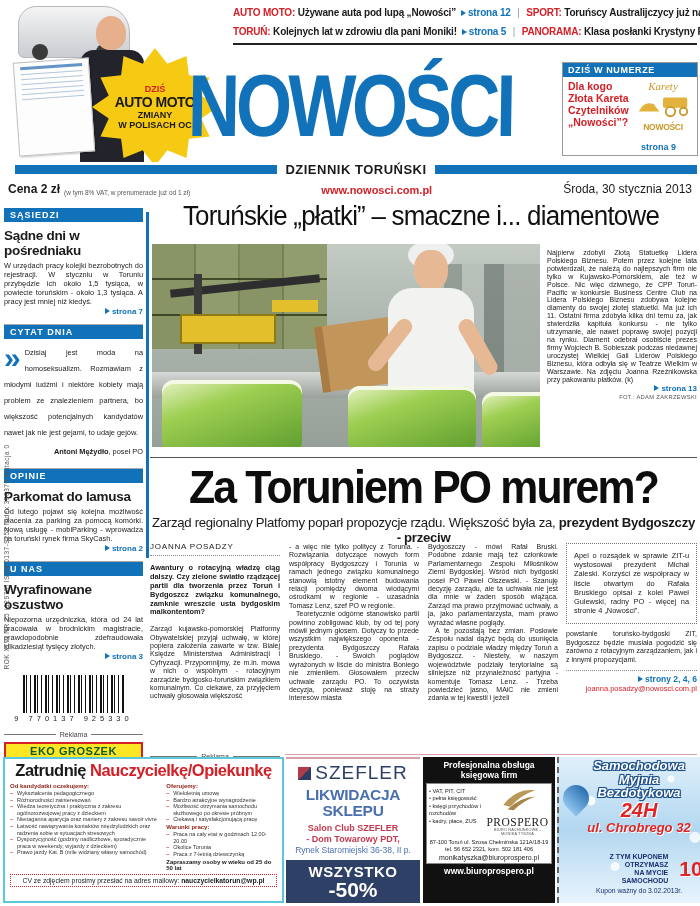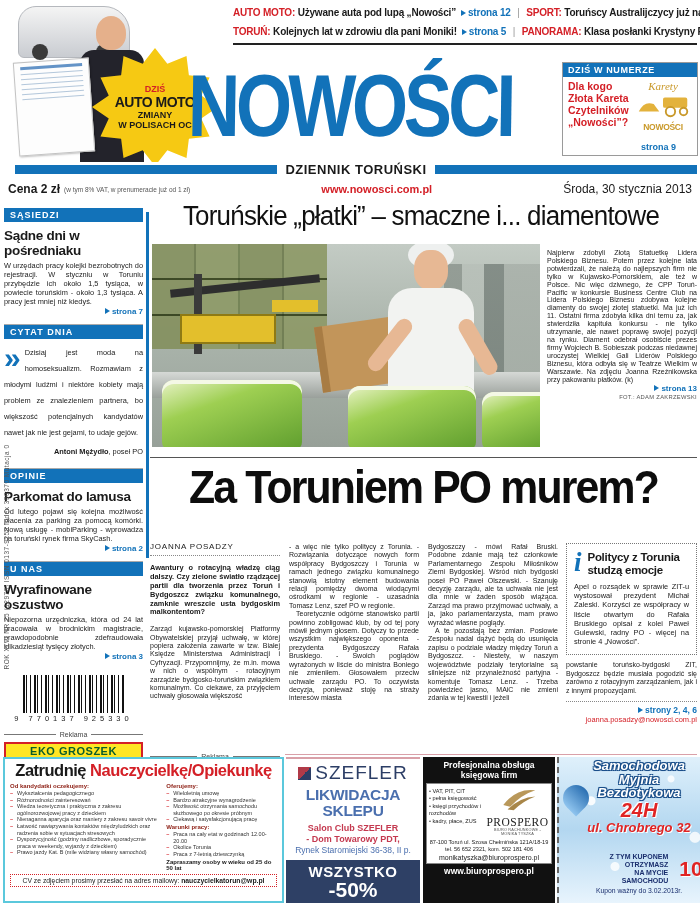--- a/index.html
+++ b/index.html
@@ -41,21 +41,21 @@
   .subtitle{font-size:13px;font-weight:900;letter-spacing:.5px;white-space:nowrap;}
   .today{position:absolute;left:562px;top:62px;width:134px;height:92px;border:1px solid #9a9a9a;background:#fff;}
   .today-hd{background:#1272b9;color:#fff;font-size:9px;font-weight:900;letter-spacing:.6px;padding:2px 5px;}
   .today-body{display:flex;padding:3px 4px 0 5px;}
   .today-teaser{color:#d42027;font-weight:900;font-size:10.5px;line-height:12px;width:66px;}
   .today-art{width:58px;text-align:center;}
   .karety-word{font-family:"Liberation Serif",serif;font-style:italic;color:#c9992a;font-size:11px;}
   .karety-brand{color:#c9992a;font-weight:900;font-size:8.5px;letter-spacing:-0.3px;}
   .today-page{position:absolute;right:21px;bottom:3px;color:#1272b9;font-weight:bold;font-size:9px;}
   
-  .price-row{position:absolute;left:8px;top:182px;width:684px;display:flex;align-items:center;}
+  .price-row{position:absolute;left:8px;top:182px;width:684px;display:flex;align-items:flex-end;}
   .price{font-size:12px;font-weight:bold;}
   .price-note{font-size:6.5px;color:#555;margin-left:4px;}
   .site{flex:1;text-align:center;color:#d42027;font-weight:900;font-size:11px;}
   .date{font-size:12px;}
   
   .headline1{position:absolute;left:145px;top:201px;width:552px;text-align:center;font-size:27px;
              font-weight:400;letter-spacing:-0.8px;color:#111;transform:scaleX(.96);}
   .v-rule{position:absolute;left:146px;top:212px;width:3px;height:346px;background:#1272b9;}
   
   .sidebar{position:absolute;left:4px;top:208px;width:139px;}
@@ -350,43 +350,37 @@
 
   <div class="story-col">
     <div>Najpierw zdobyli Złotą Statuetkę Lidera Polskiego Biznesu. Potem przez kolejne lata potwierdzali, że należą do najlepszych firm nie tylko w Kujawsko-Pomorskiem, ale też w Polsce. Nic więc dziwnego, że CPP Toruń-Pacific w konkursie Business Centre Club na Lidera Polskiego Biznesu zdobywa kolejne diamenty do swojej złotej statuetki. Ma już ich 11. Ostatni firma zdobyła kilka dni temu za, jak stwierdziła kapituła konkursu - nie tylko utrzymanie, ale nawet poprawę swojej pozycji na rynku. Diament odebrał osobiście prezes firmy Wojciech B. Sobieszak podczas niedawnej uroczystej Wielkiej Gali Liderów Polskiego Biznesu, która odbyła się w Teatrze Wielkim w Warszawie. Na zdjęciu Joanna Rzeźnikowska przy pakowaniu płatków. (k)</div>
     <div class="story-page"><span class="arr"></span><span>strona 13</span></div>
     <div class="story-credit">FOT.: ADAM ZAKRZEWSKI</div>
   </div>
 
   <div class="mid-rule"></div>
 
   <div class="headline2">Za Toruniem PO murem?</div>
+  <div class="subhead"><span>Zarząd regionalny Platfomy poparł propozycje rządu. Większość była za, </span><b>prezydent Bydgoszczy - przeciw</b></div>
 
   <div class="col c1">
     <div class="byline">JOANNA POSADZY</div>
     <div class="lead">Awantury o rotacyjną władzę ciąg dalszy. Czy zielone światło rządzącej partii dla tworzenia przez Toruń i Bydgoszcz związku komunalnego, zamknie wreszcie usta bydgoskim malkontentom?</div>
     <p>Zarząd kujawsko-pomorskiej Platformy Obywatelskiej przyjął uchwałę, w której popiera założenia zawarte w tzw. Białej Księdze Ministerstwa Administracji i Cyfryzacji. Przypomnijmy, że m.in. mowa w nich o wspólnym - rotacyjnym zarządzie bydgosko-toruńskim związkiem komunalnym. Co ciekawe, za przyjęciem uchwały głosowała większość</p>
   </div>
   <div class="col c2">
     <p>- a więc nie tylko politycy z Torunia. - Rozwiązania dotyczące nowych form współpracy Bydgoszczy i Torunia w ramach jednego związku komunalnego stanowią istotny element budowania relacji pomiędzy dwoma wiodącymi ośrodkami w regionie - uzasadnia Tomasz Lenz, szef PO w regionie.</p>
     <p class="ind">Teoretycznie odgórne stanowisko partii powinno zobligować klub, by od tej pory mówił jednym głosem. Dotyczy to przede wszystkim największego oponenta - prezydenta Bydgoszczy Rafała Bruskiego. - Swoich poglądów wyrażonych w liście do ministra Boniego nie zmieniłem. Głosowałem przeciw uchwale zarządu PO. To oczywista decyzja, ponieważ stoję na straży interesów miasta</p>
   </div>
   <div class="col c3">
     <p>Bydgoszczy - mówi Rafał Bruski. Podobne zdanie mają też członkowie Parlamentarnego Zespołu Miłośników Ziemi Bydgoskiej. Wśród nich bydgoski poseł PO Paweł Olszewski. - Szanuję decyzję zarządu, ale ta uchwała nie jest dla mnie w żaden sposób wiążąca. Zarząd ma prawo przyjmować uchwały, a ja, jako parlamentarzysta, mam prawo wyrażać własne poglądy.</p>
     <p class="ind">A te pozostają bez zmian. Posłowie Zespołu nadal dążyć będą do usunięcia zapisu o podziale władzy między Toruń a Bydgoszcz. - Niestety, w naszym województwie podziały terytorialne są silniejsze niż przynależność partyjna - komentuje Tomasz Lenz. - Trzeba powiedzieć jasno, MAiC nie zmieni zdania w tej kwestii i jeżeli</p>
   </div>
   <div class="col c4">
     <div class="infobox">
-      <div class="ib-head">
-        <span class="info-icon"></span>
-        <div class="ib-title">
-          <div>Politycy z Torunia</div>
-          <div>studzą emocje</div>
-        </div>
-      </div>
       <div class="ib-body">Apel o rozsądek w sprawie ZIT-u wystosował prezydent Michał Zaleski. Korzyści ze współpracy w liście otwartym do Rafała Bruskiego opisał z kolei Paweł Gulewski, radny PO - więcej na stronie 4 „Nowości”.</div>
     </div>
     <p>powstanie toruńsko-bydgoski ZIT, Bydgoszcz będzie musiała pogodzić się zarówno z rotacyjnym zarządzaniem, jak i z innymi propozycjami.</p>
     <hr class="c4-sep">
     <div class="c4-pages"><span class="arr"></span><span>strony 2, 4, 6</span></div>
     <div class="c4-email">joanna.posadzy@nowosci.com.pl</div>
   </div>
 
   <div class="reklama reklama-bottom">Reklama</div>
   <div class="ads-rule"></div>

